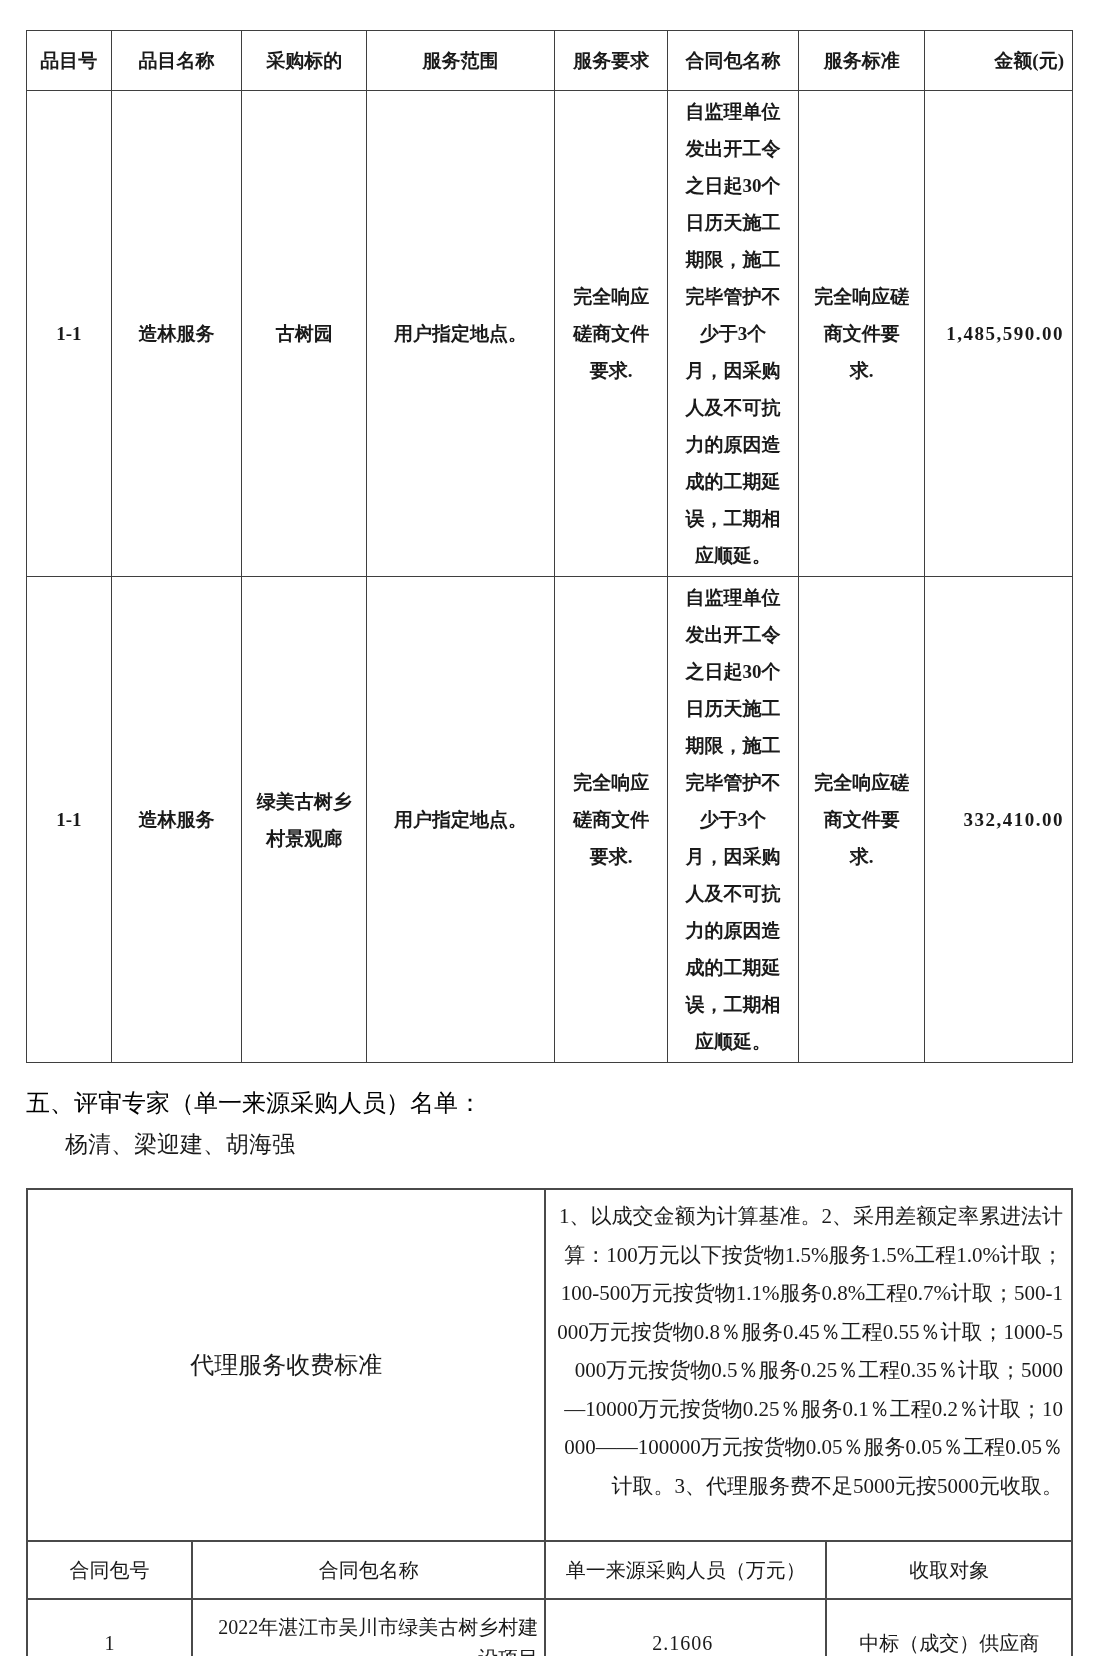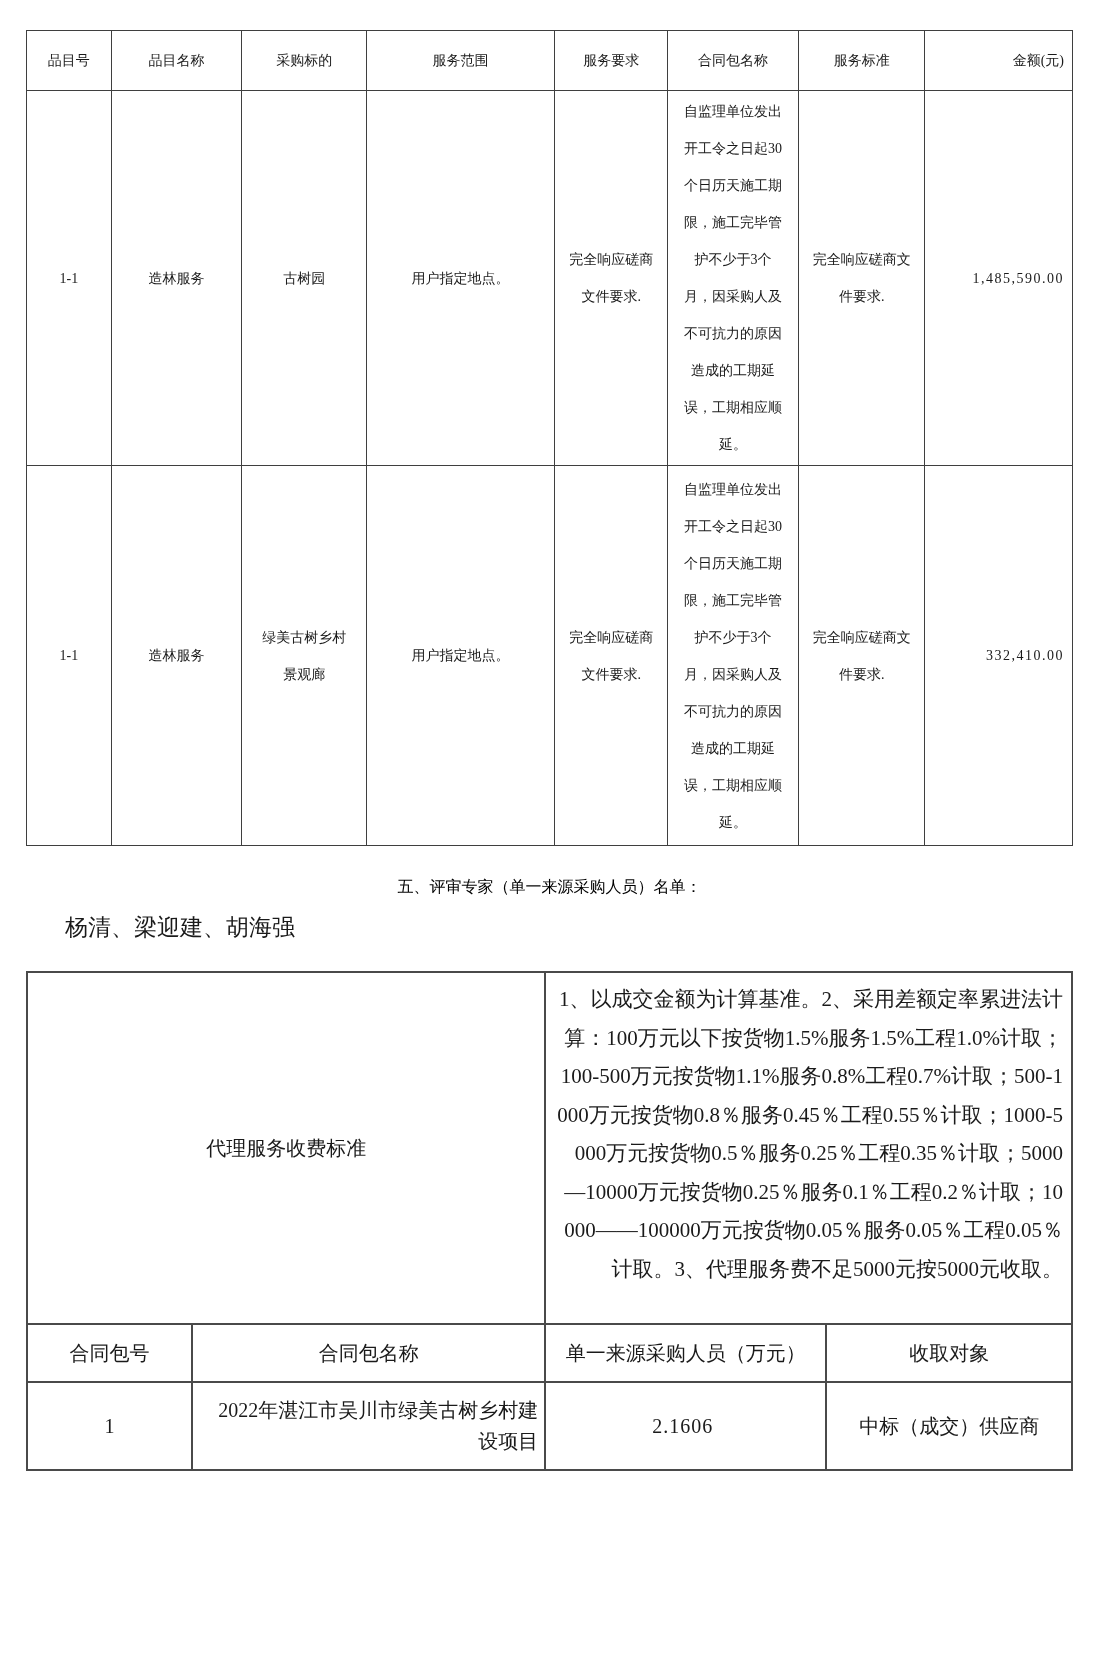--- a/index.html
+++ b/index.html
@@ -16,43 +16,42 @@
     overflow: hidden;
   }
   table {
     border-collapse: collapse;
     table-layout: fixed;
     width: 1047px;
   }
   
   .t1 th, .t1 td {
     border: 1px solid #3f3f3f;
-    font-weight: normal;
-    font-size: 14px;
+    font-weight: bold;
+    font-size: 19px;
     text-align: center;
     vertical-align: middle;
     padding: 2px 13px;
     line-height: 37px;
     word-break: break-all;
   }
   .t1 tr.hdr { height: 60px; }
   .t1 tr.r1 { height: 370px; }
   .t1 tr.r2 { height: 380px; }
   .t1 .amount-h, .t1 .amount {
     text-align: right;
     padding-right: 8px;
   }
   .t1 .amount { letter-spacing: 1.5px; }
   
   .sec-heading {
-    font-size: 16px;
+    font-size: 24px;
     line-height: 29px;
     margin: 0;
     color: #000;
-    text-align: center;
   }
   .s5 { margin-top: 26px; }
   .names {
     font-size: 23px;
     line-height: 26px;
     margin: 14px 0 0 39px;
   }
   .s6 { margin-top: 28px; }
   
   .t2 { margin-top: 30px; }
@@ -61,21 +60,21 @@
     font-weight: normal;
     font-size: 20px;
     text-align: center;
     vertical-align: middle;
     padding: 2px 6px;
     word-break: break-all;
   }
   .t2 tr.feerow { height: 352px; }
   .t2 tr.pkg-hdr { height: 58px; }
   .t2 tr.pkg-row { height: 88px; }
-  .t2 .fee-label { font-size: 20px; }
+  .t2 .fee-label { font-size: 24px; }
   .t2 .fee-text {
     text-align: right;
     vertical-align: top;
     font-size: 21px;
     line-height: 38.5px;
     padding: 7px 8px 4px 9px;
   }
   .t2 .pkg-name {
     text-align: right;
     padding-left: 11px;

